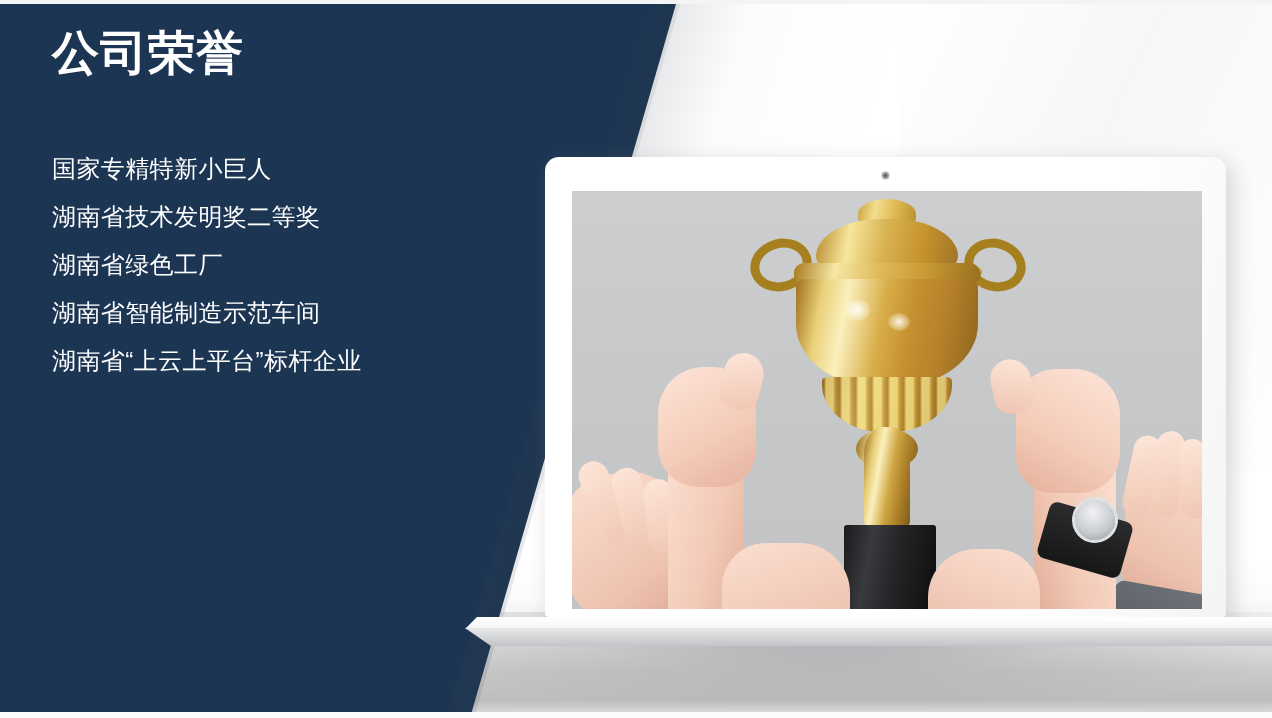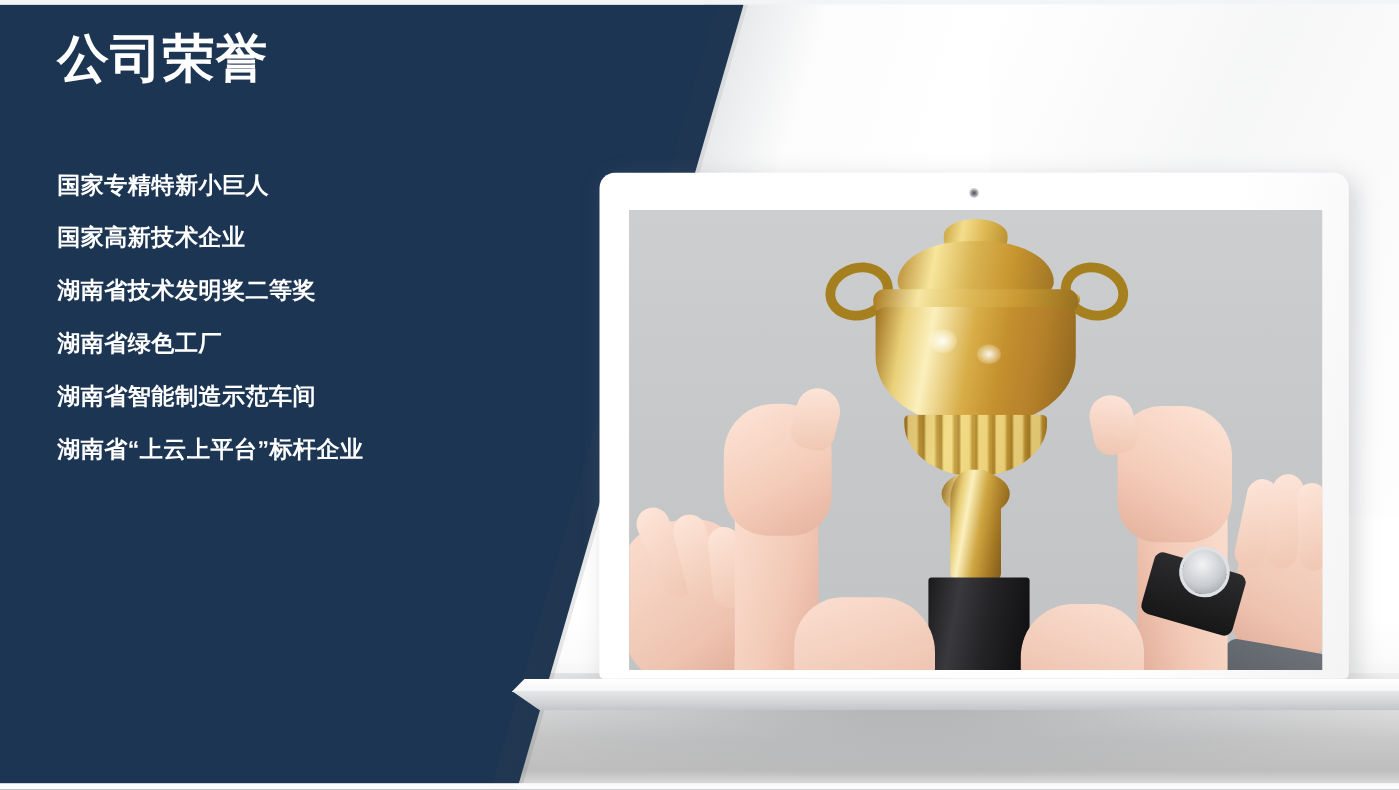--- a/index.html
+++ b/index.html
@@ -11,21 +11,21 @@
     width: 1272px;
     height: 718px;
     overflow: hidden;
     font-family: "Liberation Sans", "DejaVu Sans", sans-serif;
   }
 
   #slide {
     position: relative;
     width: 1272px;
     height: 718px;
-    background: #0f172a;
+    background: #1d4ed8;
     overflow: hidden;
   }
 
   
   .photo-bg {
     position: absolute;
     inset: 0;
     background:
       linear-gradient(to bottom,
         #ffffff 0px,
@@ -129,22 +129,22 @@
   .honor-list {
     position: absolute;
     left: 52px;
     top: 145px;
     margin: 0;
     padding: 0;
     list-style: none;
     width: 430px;
   }
   .honor-list li {
-    font-size: 21px;
-    font-weight: bold;
+    font-size: 24px;
+    font-weight: normal;
     color: #ffffff;
     line-height: 48px;
     letter-spacing: 0.4px;
     white-space: nowrap;
   }
 
   
   .laptop {
     position: absolute;
     left: 540px;
@@ -413,21 +413,20 @@
   <div class="desk-shadow"></div>
   <div class="top-white-strip"></div>
 
   <div class="navy-panel"></div>
   <div class="navy-panel-edge"></div>
 
   <div class="panel-title">公司荣誉</div>
 
   <ul class="honor-list">
     <li>国家专精特新小巨人</li>
-    <li>国家高新技术企业</li>
     <li>湖南省技术发明奖二等奖</li>
     <li>湖南省绿色工厂</li>
     <li>湖南省智能制造示范车间</li>
     <li>湖南省“上云上平台”标杆企业</li>
   </ul>
 
   <div class="laptop">
     <div class="laptop-lid">
       <div class="webcam-dot"></div>
       <div class="laptop-screen">

